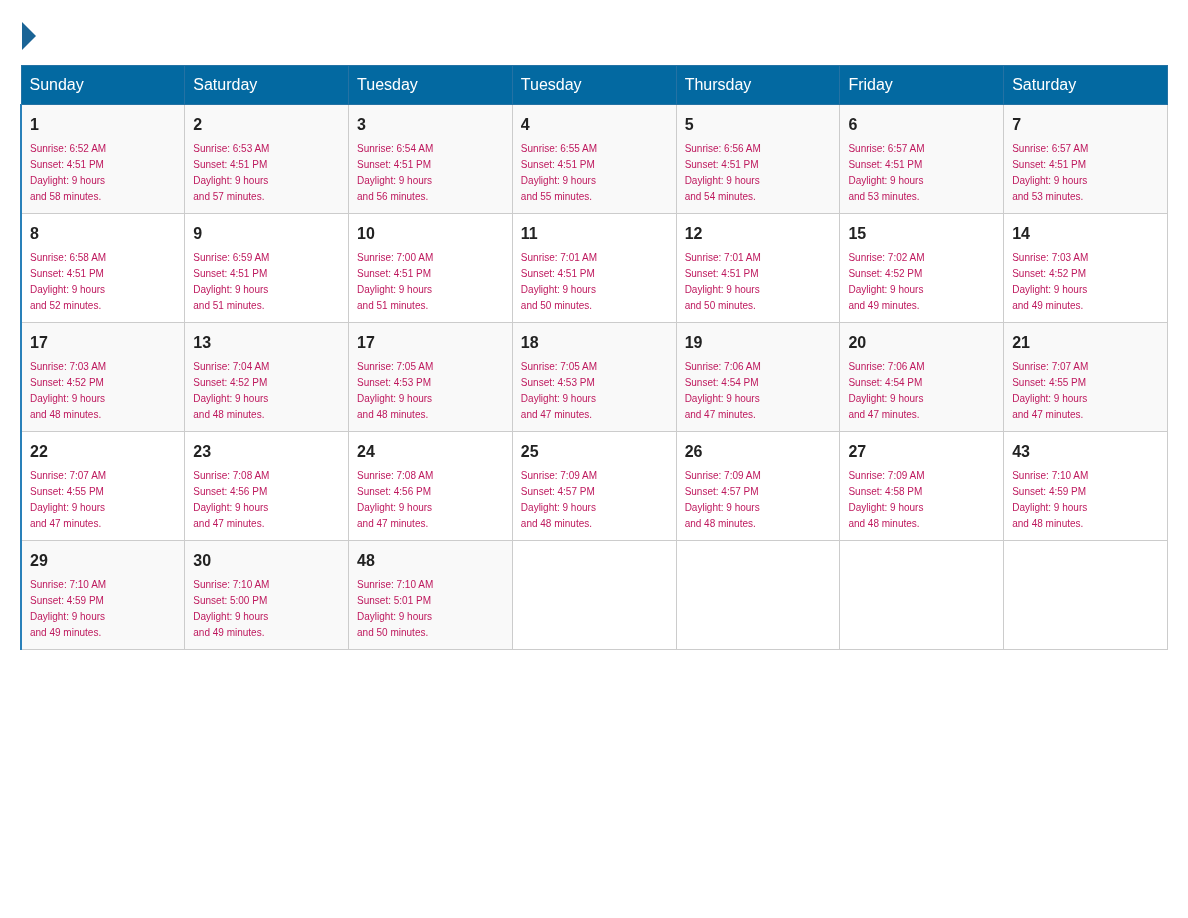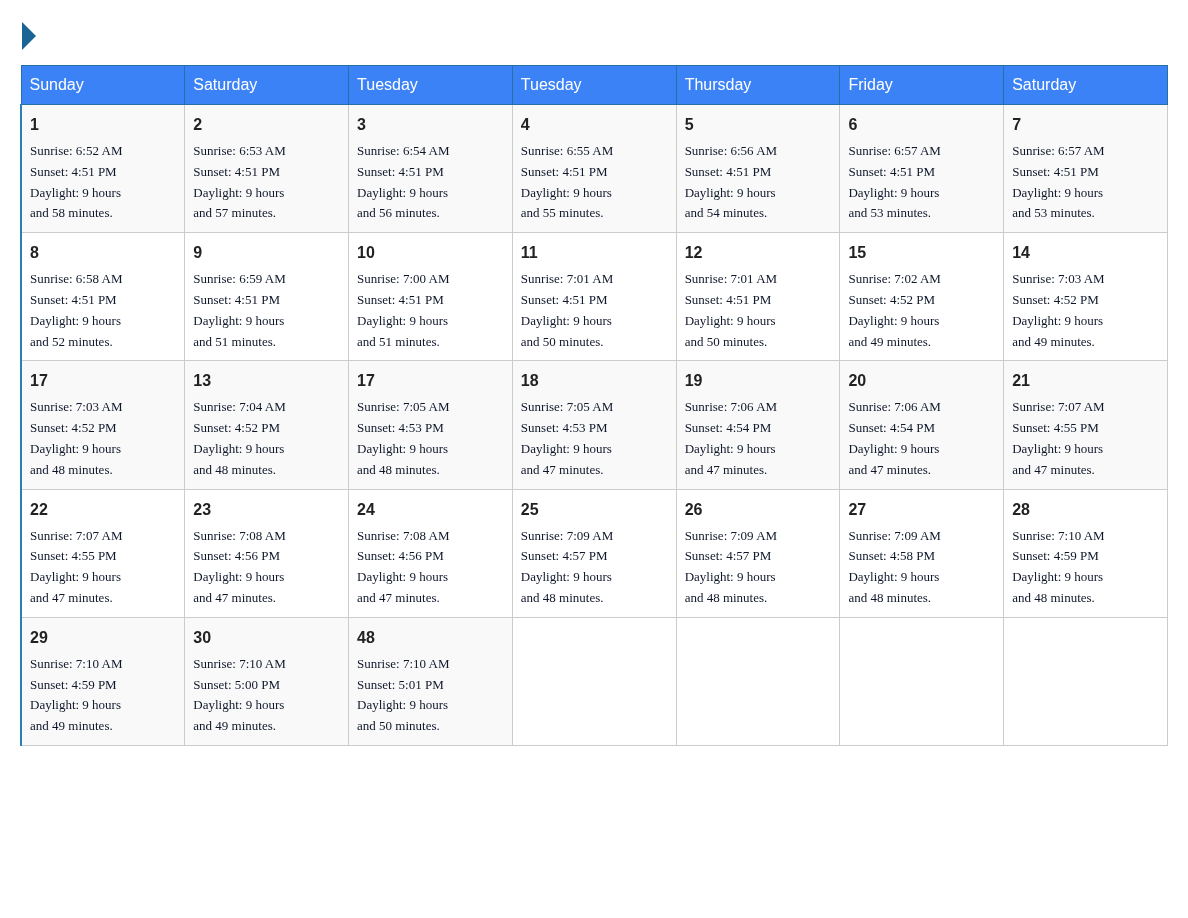--- a/index.html
+++ b/index.html
@@ -58,21 +58,21 @@
     .location-title {
       font-size: 24px;
       color: #555;
       margin-top: 4px;
     }
     table {
       width: 100%;
       border-collapse: collapse;
     }
     thead tr th {
-      background-color: #3b82f6;
+      background-color: #0369a1;
       color: #fff;
       padding: 10px 8px;
       text-align: left;
       font-size: 16px;
       font-weight: normal;
       border: 1px solid #2472a4;
     }
     tbody tr td {
       vertical-align: top;
       padding: 8px;
@@ -83,24 +83,23 @@
       line-height: 1.5;
     }
     .day-number {
       font-size: 16px;
       font-weight: bold;
       color: #222;
       display: block;
       margin-bottom: 4px;
     }
     .day-info {
-      font-size: 13px;
-      color: #0f172a;
+      font-size: 10px;
+      color: #be185d;
       line-height: 1.6;
-      font-family: Liberation Serif, serif;
     }
     tbody tr:nth-child(odd) td {
       background-color: #f9f9f9;
     }
     tbody tr:nth-child(even) td {
       background-color: #ffffff;
     }
     tbody tr td:first-child {
       border-left: 2px solid #2980b9;
     }
@@ -382,21 +381,21 @@
         <td>
         <span class="day-number">27</span>
         <div class="day-info">
           Sunrise: 7:09 AM<br>
           Sunset: 4:58 PM<br>
           Daylight: 9 hours<br>
           and 48 minutes.
         </div>
       </td>
         <td>
-        <span class="day-number">28</span>
+        <span class="day-number">43</span>
         <div class="day-info">
           Sunrise: 7:10 AM<br>
           Sunset: 4:59 PM<br>
           Daylight: 9 hours<br>
           and 48 minutes.
         </div>
       </td>
       </tr>
       <tr>
         <td>

